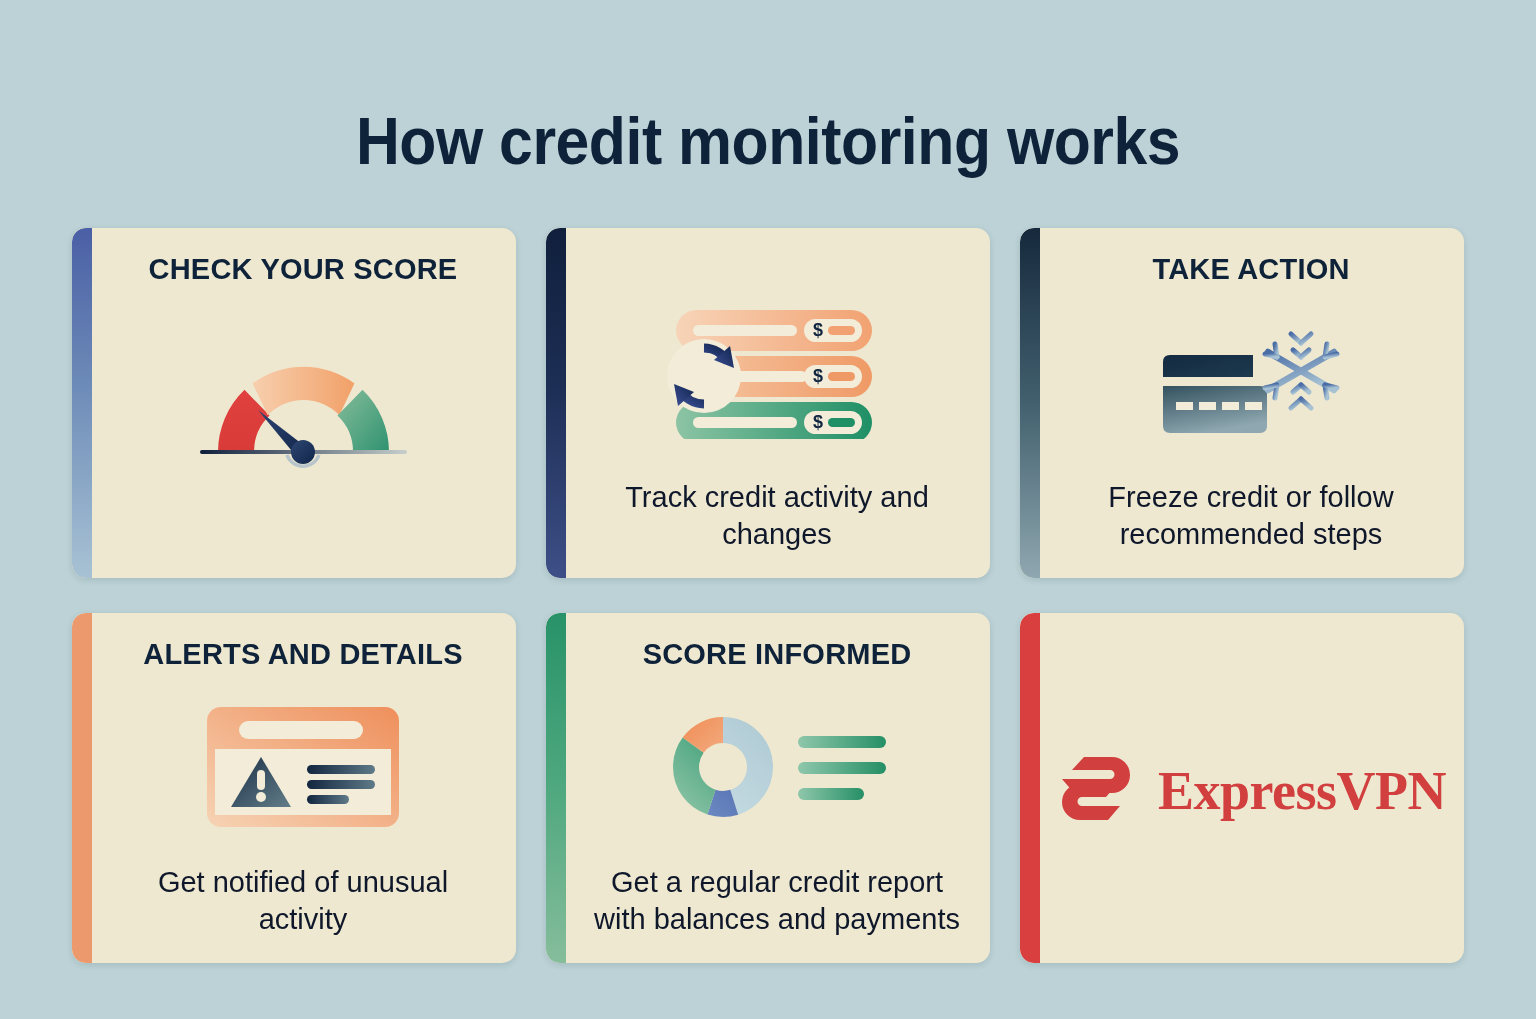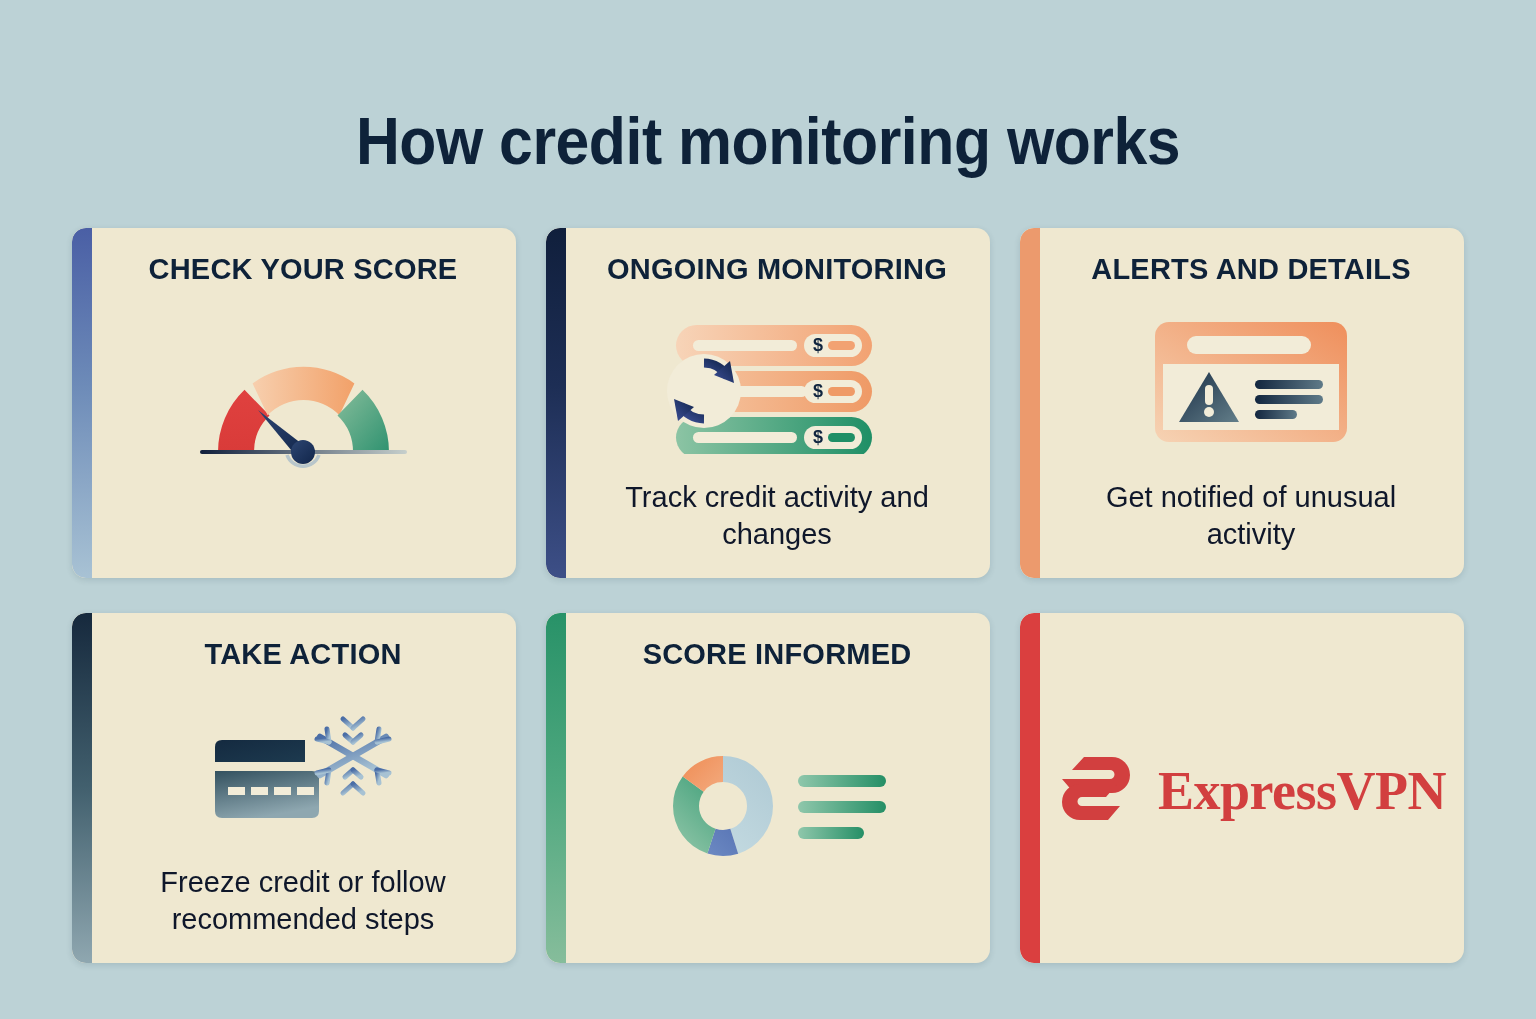--- a/index.html
+++ b/index.html
@@ -167,21 +167,20 @@
           <path d="M 62 46 L 110.5 83.5 L 100 92 Z" fill="url(#gNeedle)"></path>
           <circle cx="107" cy="88" r="12" fill="url(#gNeedle)"></circle>
 
           <path d="M 91 91 A 17 17 0 0 0 123 91" fill="none" stroke="#b8c6cb" stroke-width="3.5"></path>
         </svg>
       </div>
     </div>
 
     <div class="card">
       <div class="accent" style="background:linear-gradient(180deg,#101f3c 0%,#1d2e55 45%,#3d4f87 100%);"></div>
-      <div class="card-heading">ONGOING MONITORING</div>
       <div class="icon-wrap">
         <svg width="250" height="145" viewBox="0 0 250 145" aria-hidden="true">
           <defs>
             <linearGradient id="bar1" x1="0" y1="0" x2="1" y2="0">
               <stop offset="0%" stop-color="#f7d4b8"></stop>
                 <stop offset="100%" stop-color="#f2a272"></stop>
             </linearGradient>
             <linearGradient id="bar2" x1="0" y1="0" x2="1" y2="0">
               <stop offset="0%" stop-color="#f6c9a6"></stop>
                 <stop offset="100%" stop-color="#ef9a66"></stop>
@@ -215,55 +214,20 @@
           <rect x="176" y="124" width="27" height="9" rx="4.5" fill="#1f8f66"></rect>
 
           <circle cx="52" cy="82" r="37" fill="#f2ecd8"></circle>
           <path d="M 52 54 A 28 28 0 0 1 76 68" fill="none" stroke="url(#arrowG)" stroke-width="9" stroke-linecap="butt"></path>
           <path d="M 78 52 L 82 74 L 62 66 Z" fill="url(#arrowG)"></path>
           <path d="M 52 110 A 28 28 0 0 1 28 96" fill="none" stroke="url(#arrowG)" stroke-width="9" stroke-linecap="butt"></path>
           <path d="M 26 112 L 22 90 L 42 98 Z" fill="url(#arrowG)"></path>
         </svg>
       </div>
       <div class="card-caption">Track credit activity and changes</div>
-    </div>
-
-    <div class="card">
-      <div class="accent" style="background:#ec9a6d;"></div>
-      <div class="card-heading">ALERTS AND DETAILS</div>
-      <div class="icon-wrap">
-        <svg width="200" height="128" viewBox="0 0 200 128" aria-hidden="true">
-          <defs>
-            <linearGradient id="winG" x1="0" y1="1" x2="1" y2="0">
-              <stop offset="0%" stop-color="#f6d3b4"></stop>
-                <stop offset="100%" stop-color="#ef8f5c"></stop>
-            </linearGradient>
-            <linearGradient id="triG" x1="0" y1="0" x2="1" y2="1">
-              <stop offset="0%" stop-color="#1b3047"></stop>
-                <stop offset="100%" stop-color="#637e89"></stop>
-            </linearGradient>
-            <linearGradient id="lineG" x1="0" y1="0" x2="1" y2="0">
-              <stop offset="0%" stop-color="#12263f"></stop>
-                <stop offset="100%" stop-color="#5f7a88"></stop>
-            </linearGradient>
-          </defs>
-          <rect x="4" y="4" width="192" height="120" rx="14" fill="url(#winG)"></rect>
-          <rect x="36" y="18" width="124" height="18" rx="9" fill="#f2ecd8"></rect>
-          <rect x="12" y="46" width="176" height="66" fill="#f2ecd8"></rect>
-
-          <path d="M 58 54 L 88 104 L 28 104 Z" fill="url(#triG)"></path>
-          <rect x="54" y="67" width="8" height="20" rx="4" fill="#f2ecd8"></rect>
-          <circle cx="58" cy="94" r="5" fill="#f2ecd8"></circle>
-
-          <rect x="104" y="62" width="68" height="9" rx="4.5" fill="url(#lineG)"></rect>
-          <rect x="104" y="77" width="68" height="9" rx="4.5" fill="url(#lineG)"></rect>
-          <rect x="104" y="92" width="42" height="9" rx="4.5" fill="url(#lineG)"></rect>
-        </svg>
-      </div>
-      <div class="card-caption">Get notified of unusual activity</div>
     </div>
 
     <div class="card">
       <div class="accent" style="background:linear-gradient(180deg,#16293d 0%,#42606e 50%,#8fa7b0 100%);"></div>
       <div class="card-heading">TAKE ACTION</div>
       <div class="icon-wrap">
         <svg width="205" height="115" viewBox="0 0 205 115" aria-hidden="true">
           <defs>
             <linearGradient id="stripeG" x1="0" y1="0" x2="1" y2="1">
               <stop offset="0%" stop-color="#142a40"></stop>
@@ -320,20 +284,55 @@
               <line x1="24" y1="14" x2="26" y2="27"></line>
                 <line x1="24" y1="14" x2="36" y2="17"></line>
             </g>
           </g>
         </svg>
       </div>
       <div class="card-caption">Freeze credit or follow recommended steps</div>
     </div>
 
     <div class="card">
+      <div class="accent" style="background:#ec9a6d;"></div>
+      <div class="card-heading">ALERTS AND DETAILS</div>
+      <div class="icon-wrap">
+        <svg width="200" height="128" viewBox="0 0 200 128" aria-hidden="true">
+          <defs>
+            <linearGradient id="winG" x1="0" y1="1" x2="1" y2="0">
+              <stop offset="0%" stop-color="#f6d3b4"></stop>
+                <stop offset="100%" stop-color="#ef8f5c"></stop>
+            </linearGradient>
+            <linearGradient id="triG" x1="0" y1="0" x2="1" y2="1">
+              <stop offset="0%" stop-color="#1b3047"></stop>
+                <stop offset="100%" stop-color="#637e89"></stop>
+            </linearGradient>
+            <linearGradient id="lineG" x1="0" y1="0" x2="1" y2="0">
+              <stop offset="0%" stop-color="#12263f"></stop>
+                <stop offset="100%" stop-color="#5f7a88"></stop>
+            </linearGradient>
+          </defs>
+          <rect x="4" y="4" width="192" height="120" rx="14" fill="url(#winG)"></rect>
+          <rect x="36" y="18" width="124" height="18" rx="9" fill="#f2ecd8"></rect>
+          <rect x="12" y="46" width="176" height="66" fill="#f2ecd8"></rect>
+
+          <path d="M 58 54 L 88 104 L 28 104 Z" fill="url(#triG)"></path>
+          <rect x="54" y="67" width="8" height="20" rx="4" fill="#f2ecd8"></rect>
+          <circle cx="58" cy="94" r="5" fill="#f2ecd8"></circle>
+
+          <rect x="104" y="62" width="68" height="9" rx="4.5" fill="url(#lineG)"></rect>
+          <rect x="104" y="77" width="68" height="9" rx="4.5" fill="url(#lineG)"></rect>
+          <rect x="104" y="92" width="42" height="9" rx="4.5" fill="url(#lineG)"></rect>
+        </svg>
+      </div>
+      <div class="card-caption">Get notified of unusual activity</div>
+    </div>
+
+    <div class="card">
       <div class="accent" style="background:linear-gradient(180deg,#289268 0%,#4fa87f 50%,#86bd9b 100%);"></div>
       <div class="card-heading">SCORE INFORMED</div>
       <div class="icon-wrap">
         <svg width="230" height="122" viewBox="0 0 230 122" aria-hidden="true">
           <defs>
             <linearGradient id="segBlue" x1="0" y1="0" x2="1" y2="1">
               <stop offset="0%" stop-color="#c7dde3"></stop>
                 <stop offset="100%" stop-color="#b2ccd6"></stop>
             </linearGradient>
             <linearGradient id="segIndigo" x1="0" y1="0" x2="1" y2="1">
@@ -363,20 +362,21 @@
             <circle cx="61" cy="61" r="37" stroke="url(#segGreen)" stroke-dasharray="69.7 162.8" stroke-dashoffset="-127.8"></circle>
 
             <circle cx="61" cy="61" r="37" stroke="url(#segOrange)" stroke-dasharray="34.9 197.6" stroke-dashoffset="-197.5"></circle>
           </g>
 
           <rect x="136" y="30" width="88" height="12" rx="6" fill="url(#rowG)"></rect>
           <rect x="136" y="56" width="88" height="12" rx="6" fill="url(#rowG)"></rect>
           <rect x="136" y="82" width="66" height="12" rx="6" fill="url(#rowG)"></rect>
         </svg>
       </div>
+      <div class="card-caption">Get a regular credit report with balances and payments</div>
     </div>
 
     <div class="card logo-card">
       <div class="accent" style="background:#da3f3f;"></div>
       <div class="icon-wrap">
         <div class="logo-row">
           <span>
             <svg width="80" height="72" viewBox="0 0 80 72" aria-hidden="true">
               <path d="M28 4 H56 a18 18 0 0 1 0 36 H18 l-12 -14 H54 a4.5 4.5 0 0 0 0 -9 H16 Z" fill="#d23f3f"></path>
               <path d="M24 30 H62 l-12 14 H26 a4.5 4.5 0 0 0 0 9 H64 l-12 14 H24 a18 18 0 0 1 0 -36 Z" fill="#d23f3f"></path>

